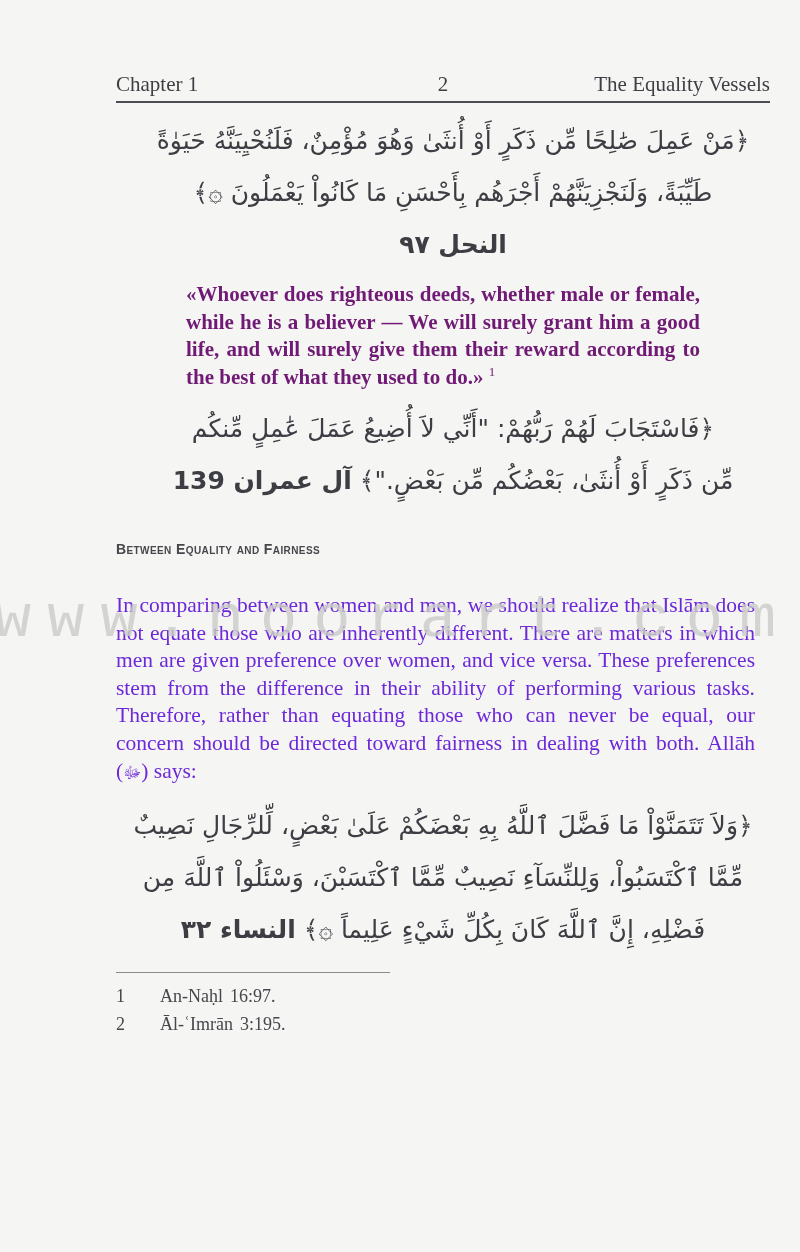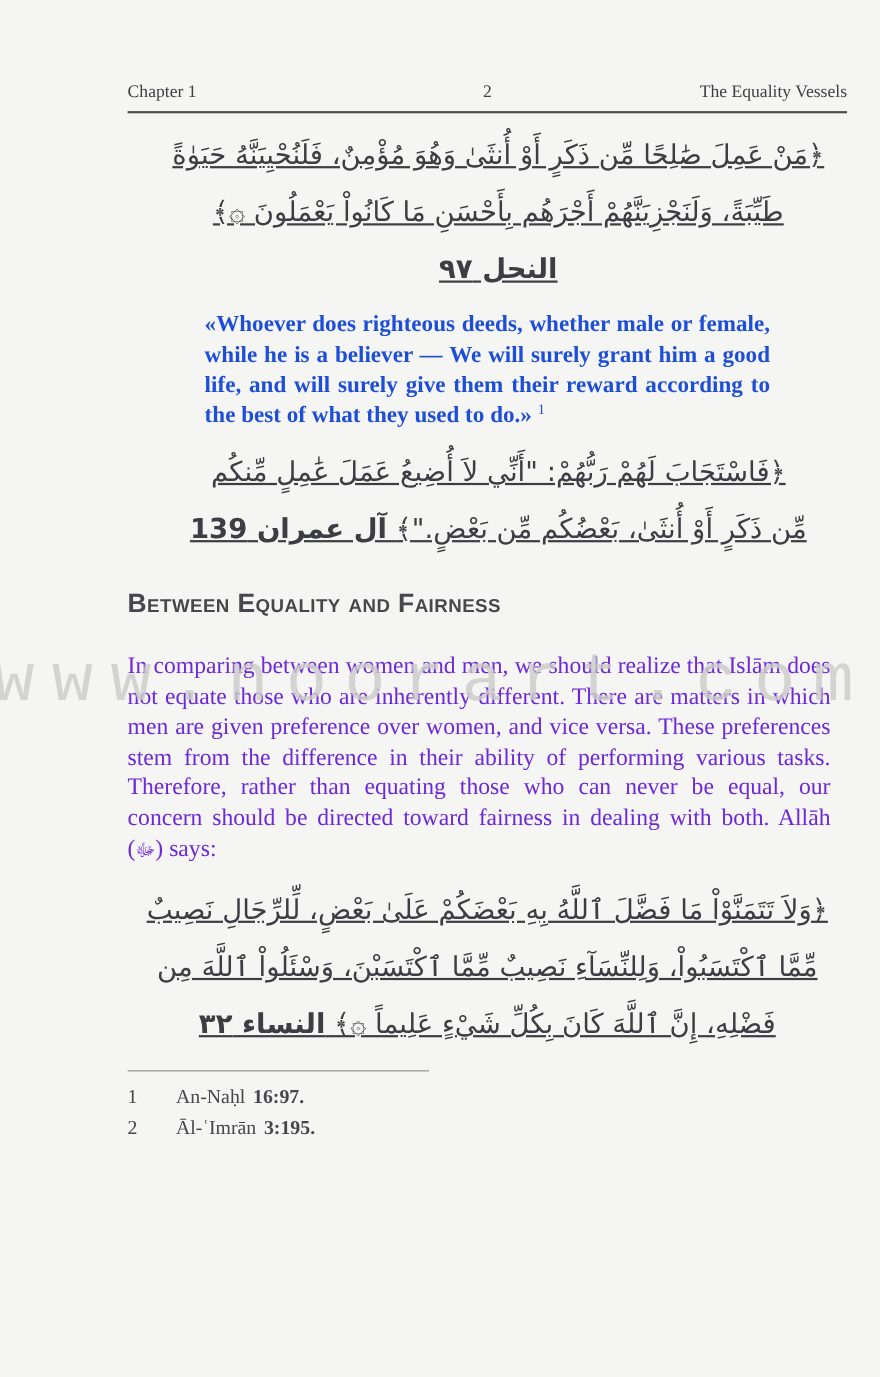--- a/index.html
+++ b/index.html
@@ -8,83 +8,82 @@
     width:800px; height:1252px;
     background:#f5f5f3;
     color:#42424a;
     font-family:"Liberation Serif", serif;
     overflow:hidden;
     margin:0 auto;
   }
   .content { position:absolute; left:116px; top:0; width:654px; }
 
   
-  .header { position:relative; margin-top:72px; font-size:16px; line-height:24px; color:#3e3e44; }
+  .header { position:relative; margin-top:72px; font-size:21px; line-height:24px; color:#3e3e44; }
   .header .chapter { float:left; }
   .header .title { float:right; }
   .header .pagenum { position:absolute; left:50%; transform:translateX(-50%); }
   .header::after { content:""; display:block; clear:both; }
   .header-rule { height:2px; background:#4c4c52; margin-top:5px; }
 
   
   .arabic {
     direction:rtl;
     text-align:center;
     font-family:"DejaVu Sans", sans-serif;
     font-size:25px;
     line-height:52px;
     white-space:pre-line;
     color:#3d3d44;
-    text-decoration:underline;
   }
   .verse-1 { margin:12px 20px 0 40px; }
   .verse-2 { margin:12px 30px 0 50px; }
   .verse-3 { margin:14px 0 0 0; }
   .surah-ref { font-weight:bold; }
 
   
   .quote-translation {
     font-weight:bold;
     font-size:21px;
     line-height:27.5px;
     text-align:justify;
     margin:10px 70px 0 70px;
-    color:#1d4ed8;
+    color:#701a75;
   }
   sup.fn-marker-sup { font-size:13px; font-weight:normal; vertical-align:super; line-height:0; }
 
   .say-line { margin:22px 0 0 32px; font-size:21.5px; line-height:28px; }
   .honorific { font-size:16px; letter-spacing:-1px; }
 
   .section-heading {
     margin:30px 0 0 0;
     font-family:"Liberation Sans", sans-serif;
     font-variant:small-caps;
     font-weight:600;
-    font-size:24px;
+    font-size:14px;
     line-height:24px;
     letter-spacing:0.4px;
     color:#46464c;
   }
 
   .body-paragraph {
     margin:31px 15px 0 0;
     font-size:21.5px;
     line-height:27.6px;
     text-align:justify;
     color:#6d28d9;
   }
 
   
   .footnotes { margin-top:16px; font-size:18px; color:#46464c; }
   .fn-rule { width:274px; height:1px; background:#8a8a8e; margin-bottom:9px; }
   .footnote-row { display:flex; line-height:28px; }
   .fn-marker { width:44px; flex:0 0 44px; }
   .fn-source { }
-  .fn-ref { margin-left:7px;font-weight:bold; }
+  .fn-ref { margin-left:7px; }
 
   
   .watermark {
     position:absolute;
     top:584px; left:-6px;
     width:820px;
     font-family:"Liberation Mono", monospace;
     font-size:62px;
     letter-spacing:16px;
     color:rgba(204,204,201,0.82);

